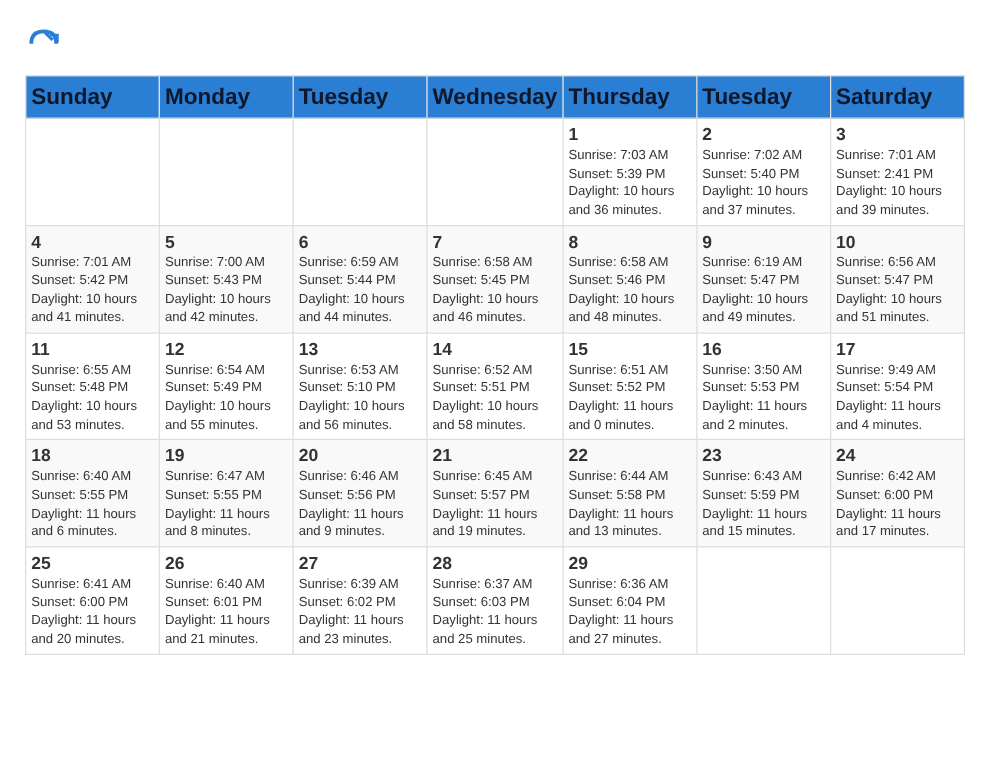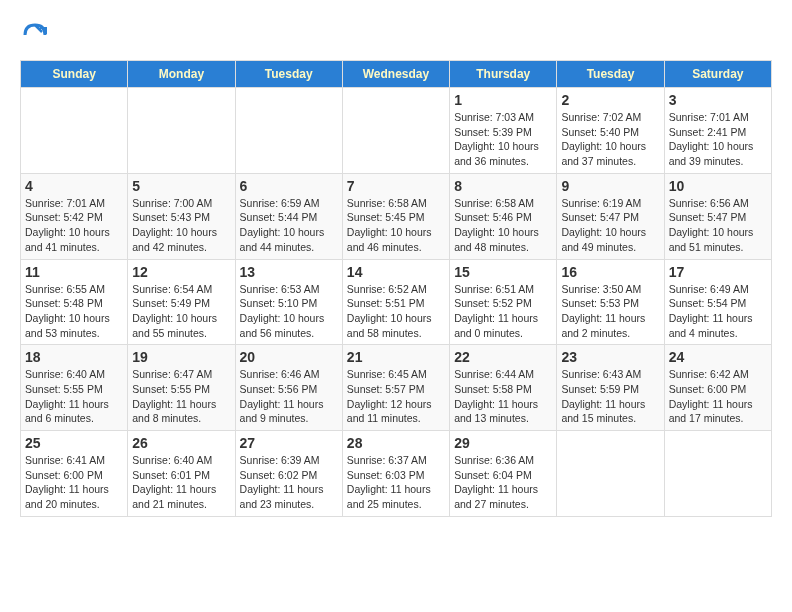--- a/index.html
+++ b/index.html
@@ -52,24 +52,24 @@
       font-size: 16px;
       color: #555;
     }
     table {
       width: 100%;
       border-collapse: collapse;
       font-size: 11px;
     }
     thead tr th {
       background-color: #2a7fd4;
-      color: #fef9c3;
+      color: #0f172a;
       padding: 6px 4px;
-      text-align: center;
-      font-size: 12px;
+      text-align: left;
+      font-size: 18px;
       font-weight: bold;
       border: 1px solid #ddd;
     }
     tbody tr td {
       border: 1px solid #ddd;
       vertical-align: top;
       padding: 4px;
       height: 80px;
       width: 14.28%;
     }
@@ -259,21 +259,21 @@
         <span class="day-num">16</span>
         <div class="day-info">
           <span>Sunrise: 3:50 AM</span><br>
           <span>Sunset: 5:53 PM</span><br>
           <span>Daylight: 11 hours and 2 minutes.</span>
         </div>
       </td>
         <td>
         <span class="day-num">17</span>
         <div class="day-info">
-          <span>Sunrise: 6:49 AM</span><br>
+          <span>Sunrise: 9:49 AM</span><br>
           <span>Sunset: 5:54 PM</span><br>
           <span>Daylight: 11 hours and 4 minutes.</span>
         </div>
       </td>
       </tr>
       <tr>
         <td>
         <span class="day-num">18</span>
         <div class="day-info">
           <span>Sunrise: 6:40 AM</span><br>
@@ -295,21 +295,21 @@
           <span>Sunrise: 6:46 AM</span><br>
           <span>Sunset: 5:56 PM</span><br>
           <span>Daylight: 11 hours and 9 minutes.</span>
         </div>
       </td>
         <td>
         <span class="day-num">21</span>
         <div class="day-info">
           <span>Sunrise: 6:45 AM</span><br>
           <span>Sunset: 5:57 PM</span><br>
-          <span>Daylight: 12 hours and 11 minutes.</span>
+          <span>Daylight: 11 hours and 19 minutes.</span>
         </div>
       </td>
         <td>
         <span class="day-num">22</span>
         <div class="day-info">
           <span>Sunrise: 6:44 AM</span><br>
           <span>Sunset: 5:58 PM</span><br>
           <span>Daylight: 11 hours and 13 minutes.</span>
         </div>
       </td>

